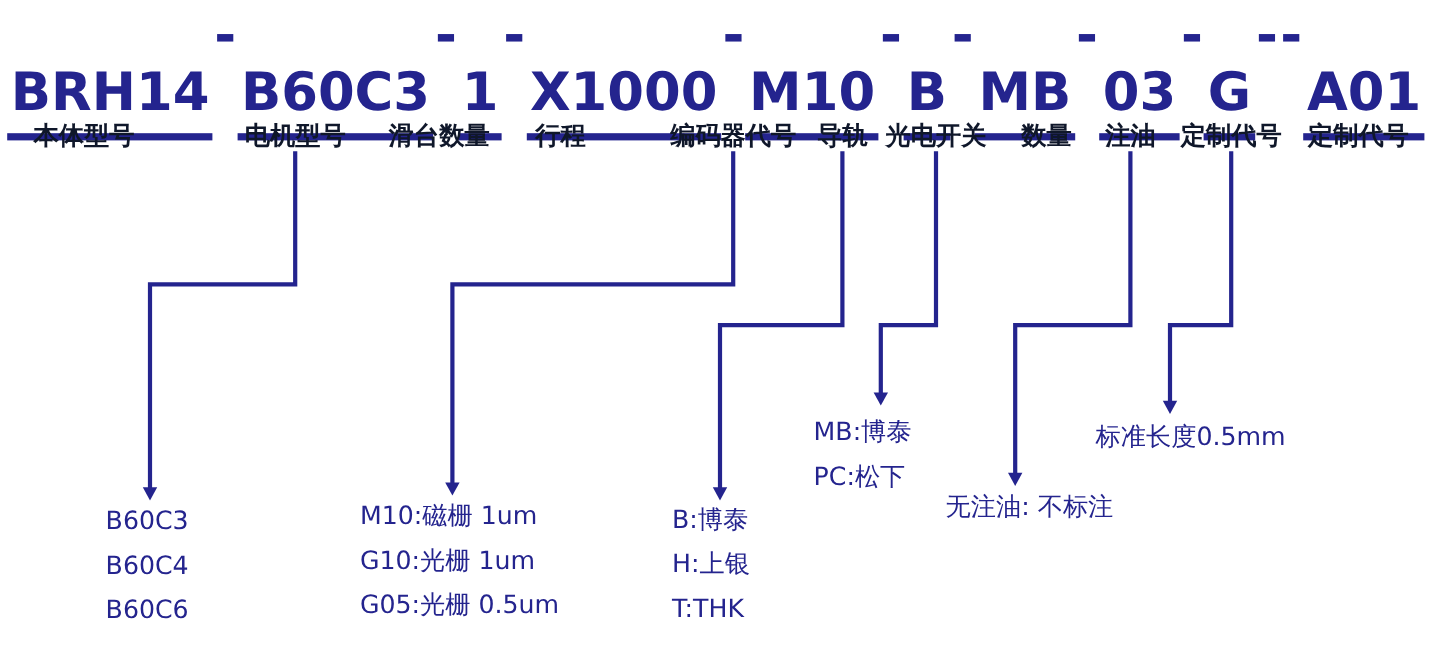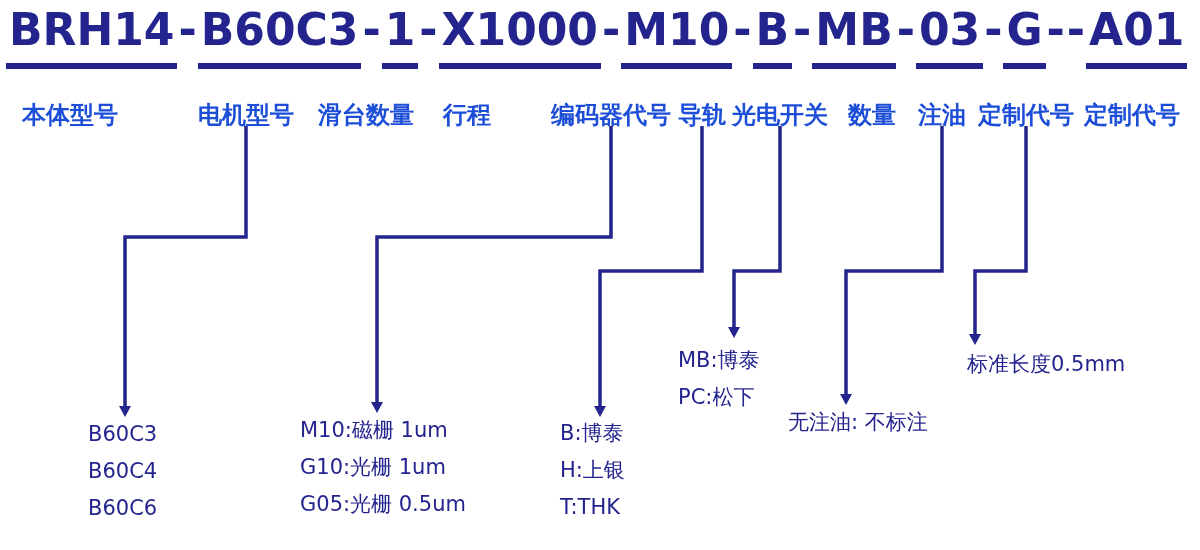--- a/index.html
+++ b/index.html
@@ -7,25 +7,25 @@
   .stage {
     position:relative; width:1200px; height:550px; background:#ffffff;
     overflow:hidden; color:#24248e;
     font-family:"DejaVu Sans","Liberation Sans",sans-serif;
   }
   .code-row {
     position:absolute; top:4px; left:6px;
     display:flex; align-items:flex-start;
     font-weight:700; font-size:44px; white-space:nowrap; color:#24248e;
   }
-  .seg { border-bottom:6px solid #24248e; padding:0 3px 8px 3px; }
+  .seg { border-bottom:6px solid #24248e; padding:0 3px 8px 3px;margin-top:48px; }
   .sep { padding:0 1px; }
   .lbl {
     position:absolute; top:99px; transform:translateX(-50%);
-    font-size:24px; font-weight:700; white-space:nowrap; color:#1d4ed8;
+    font-size:21px; font-weight:700; white-space:nowrap; color:#0f172a;
   }
   .lines { position:absolute; left:0; top:0; width:1200px; height:550px; }
   .legend {
     position:absolute; font-size:21px; font-weight:400;
     line-height:37px; white-space:nowrap; color:#24248e;
   }
 </style>
 </head>
 <body>
 
@@ -105,17 +105,17 @@
 
   <div class="legend" style="left:678px; top:342px">
     <div>MB:博泰</div>
     <div>PC:松下</div>
   </div>
 
   <div class="legend" style="left:788px; top:404px">
     <div>无注油: 不标注</div>
   </div>
 
-  <div class="legend" style="left:967px; top:346px">
+  <div class="legend" style="left:913px; top:346px">
     <div>标准长度0.5mm</div>
   </div>
 
 </div>
 
 </body></html>

